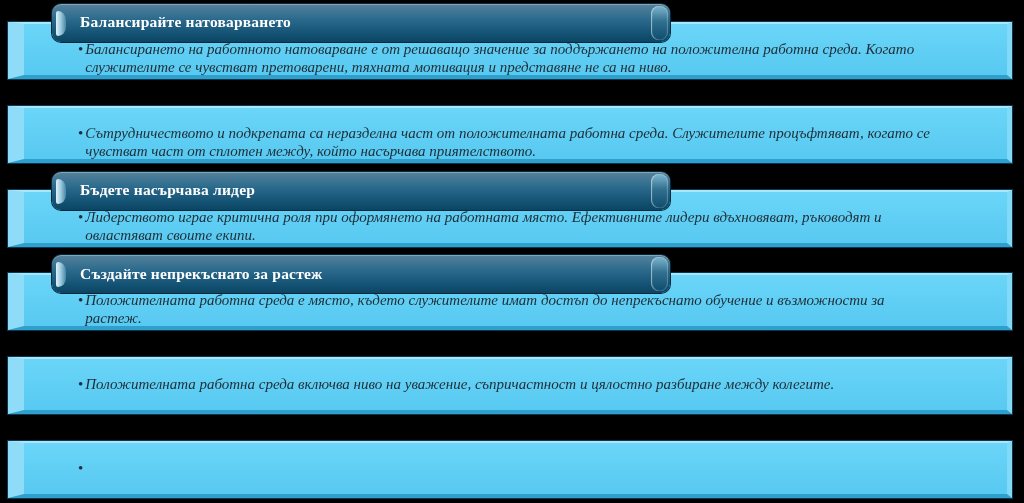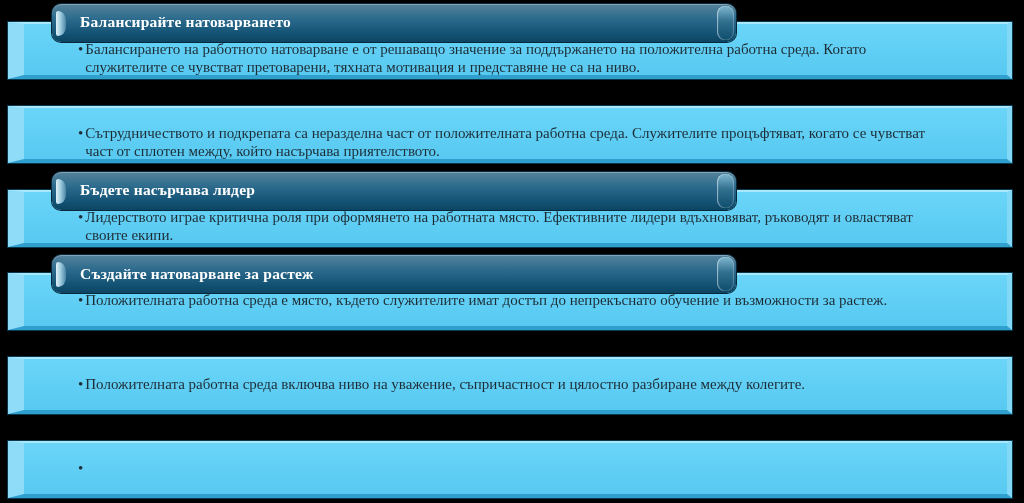--- a/index.html
+++ b/index.html
@@ -27,26 +27,26 @@
     border-right:5px solid #83d8f5;
     box-shadow:0 0 0 1px #0c3850;
   }
   .body-text {
     display:flex;
     margin:16px 40px 0 54px;
     color:#1d2d36;
     font-size:15px; line-height:18px;
   }
   .bullet { flex:0 0 auto; margin-right:2px; }
-  .desc   { max-width:856px; }
+  .desc   { max-width:856px;font-style:italic; }
 
   
   .bar {
     position:absolute; left:52px; top:4px;
-    width:684px; height:38px;
+    width:618px; height:38px;
     box-sizing:border-box;
     border-radius:9px;
     background:linear-gradient(180deg,#55829b 0%,#2b6a8c 40%,#115071 82%,#0d4563 100%);
     box-shadow:0 0 0 1px #08293c, inset 0 1px 0 rgba(255,255,255,.28);
     display:flex; align-items:center;
     padding:0 30px 2px 28px;
     z-index:2;
   }
   .cap-left {
     position:absolute; left:4px; top:7px;
@@ -112,21 +112,21 @@
 
   <section class="item">
     <div class="panel">
       <div class="body-text">
         <span class="bullet">•</span>
         <span class="desc">Положителната работна среда е място, където служителите имат достъп до непрекъснато обучение и възможности за растеж.</span>
       </div>
     </div>
     <div class="bar">
       <span class="cap-left"></span>
-      <span class="label">Създайте натоварване за растеж</span>
+      <span class="label">Създайте непрекъснато за растеж</span>
       <span class="cap-right"></span>
     </div>
   </section>
 
   <section class="item">
     <div class="panel">
       <div class="body-text">
         <span class="bullet">•</span>
         <span class="desc">Положителната работна среда включва ниво на уважение, съпричастност и цялостно разбиране между колегите.</span>
       </div>

